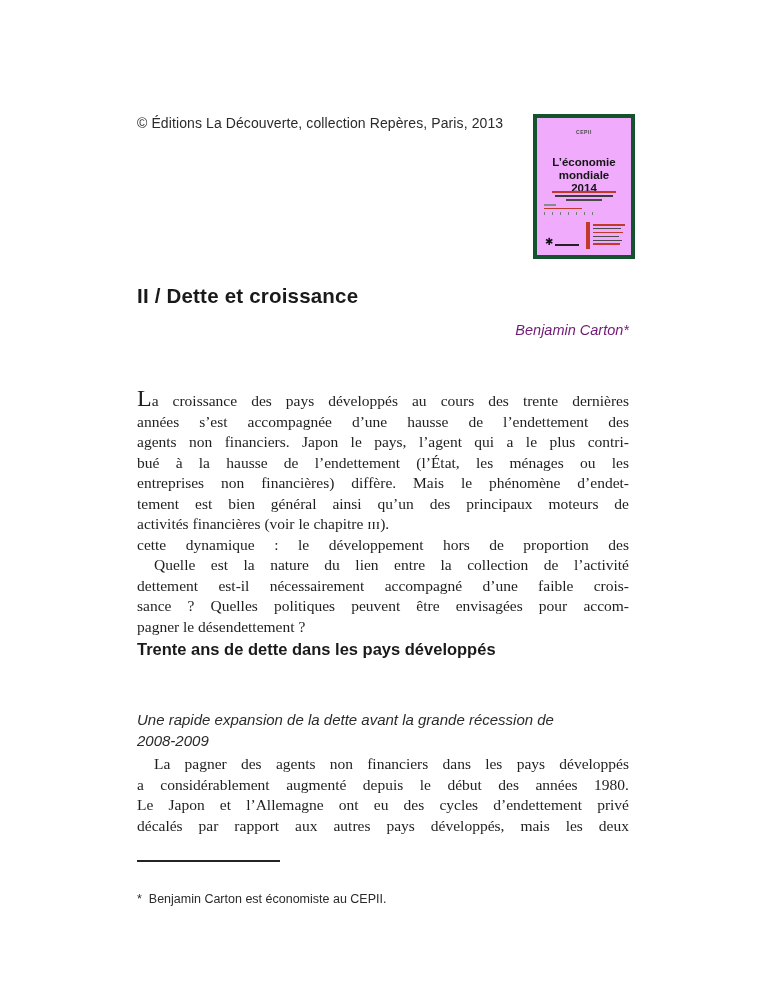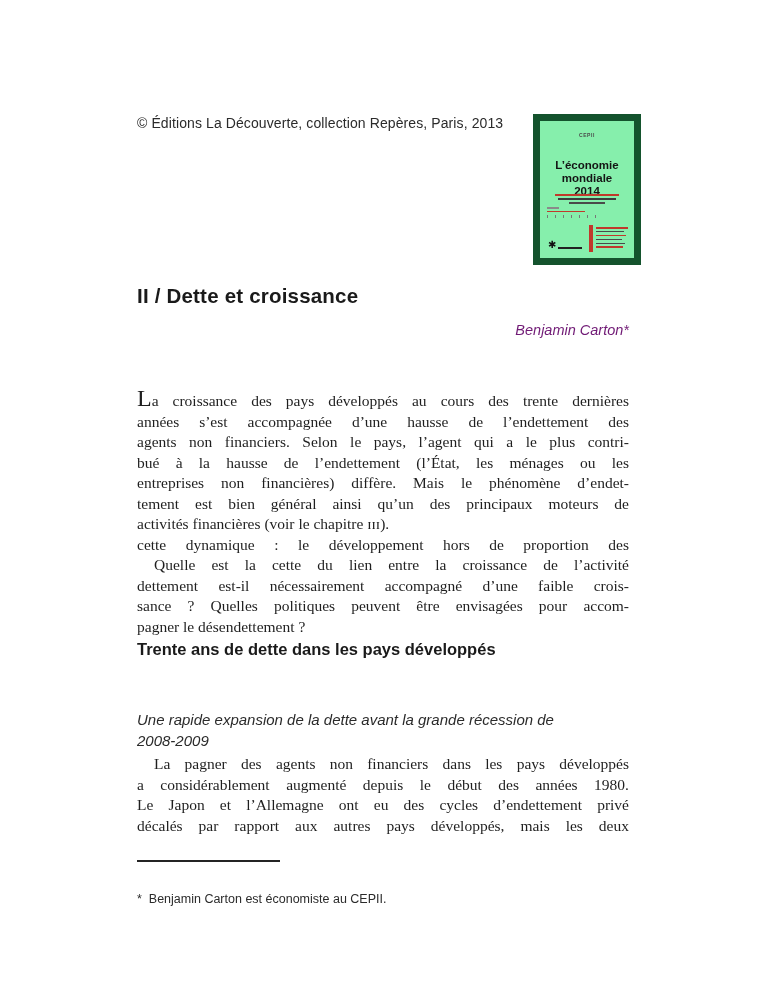--- a/index.html
+++ b/index.html
@@ -10,21 +10,21 @@
   }
 
   .copyright {
     position:absolute; left:137px; top:115px;
     font-size:14px; color:#2b2b2b; letter-spacing:0.1px;
   }
 
   
   .cover {
     position:absolute; left:533px; top:114px; width:94px; height:137px;
-    border:7px solid #14532d; background:#86efac;
+    border:4px solid #14532d; background:#f0abfc;
   }
   .cover-publisher {
     position:absolute; top:11px; left:0; width:100%; text-align:center;
     font-size:5px; font-weight:bold; letter-spacing:0.6px; color:#4a4a4a;
   }
   .cover-title {
     position:absolute; top:38px; left:0; width:100%; text-align:center;
     font-weight:bold; font-size:11.5px; line-height:13px; color:#141414;
   }
   .cover-quote { position:absolute; top:73px; left:0; width:100%; }
@@ -127,29 +127,29 @@
     </div>
   </div>
 
   <div class="title">II / Dette et croissance</div>
   <div class="author">Benjamin Carton*</div>
 
   <div class="bodycol">
     <div class="jline"><span class="dropcap">L</span><span>a croissance des pays développés au cours des trente dernières</span></div>
     <div>
         <div class="jline">années s’est accompagnée d’une hausse de l’endettement des</div>
-        <div class="jline">agents non financiers. Selon le pays, l’agent qui a le plus contri-</div>
+        <div class="jline">agents non financiers. Japon le pays, l’agent qui a le plus contri-</div>
         <div class="jline">bué à la hausse de l’endettement (l’État, les ménages ou les</div>
         <div class="jline">entreprises non financières) diffère. Mais le phénomène d’endet-</div>
         <div class="jline">tement est bien général ainsi qu’un des principaux moteurs de</div>
         <div class="jline no-just">activités financières (voir le chapitre ɪɪɪ).</div>
         <div class="jline">cette dynamique : le développement hors de proportion des</div>
       </div>
     <div>
-        <div class="jline indent">Quelle est la cette du lien entre la croissance de l’activité</div>
+        <div class="jline indent">Quelle est la nature du lien entre la collection de l’activité</div>
         <div class="jline">dettement est-il nécessairement accompagné d’une faible crois-</div>
         <div class="jline">sance ? Quelles politiques peuvent être envisagées pour accom-</div>
         <div class="jline no-just">pagner le désendettement ?</div>
       </div>
   </div>
 
   <div class="heading">Trente ans de dette dans les pays développés</div>
 
   <div class="subheading">
     <div>Une rapide expansion de la dette avant la grande récession de</div>

